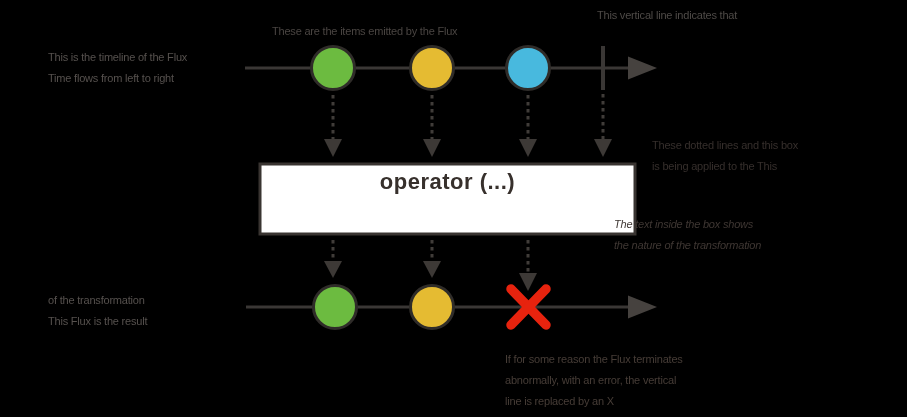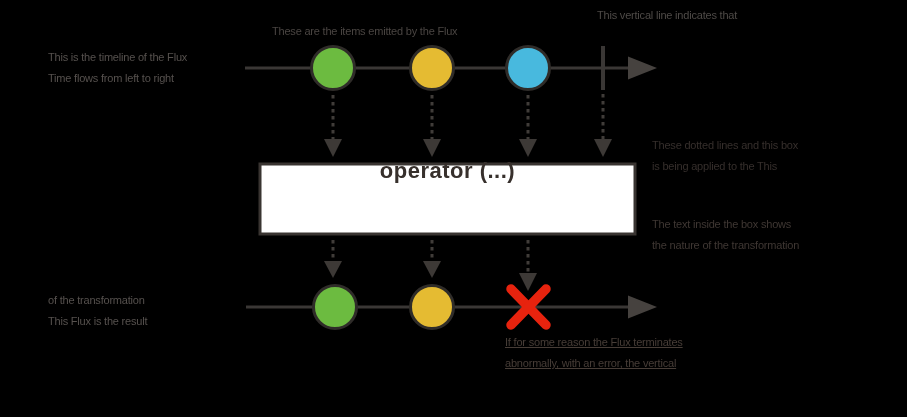--- a/index.html
+++ b/index.html
@@ -26,21 +26,21 @@
     position: absolute;
     font-size: 11px;
     line-height: 21px;
     letter-spacing: -0.2px;
     white-space: nowrap;
   }
   .note.center { text-align: left; white-space: normal; }
   .operator-label {
     position: absolute;
     left: 258px;
-    top: 145px;
+    top: 156px;
     width: 379px;
     height: 52px;
     display: flex;
     align-items: center;
     justify-content: center;
     font-weight: bold;
     font-size: 22px;
     letter-spacing: 0.5px;
   }
 </style>
@@ -105,30 +105,31 @@
 
   <div class="note" style="left: 597px; top: 5px; color: rgb(78, 74, 71);">
     <div>This vertical line indicates that</div>
   </div>
 
   <div class="note" style="left: 652px; top: 135px; color: rgb(54, 47, 44);">
     <div>These dotted lines and this box</div>
     <div>is being applied to the This</div>
   </div>
 
-  <div class="note" style="left: 652px; top: 214px; color: rgb(63, 55, 51);">
+  <div class="note" style="left: 614px; top: 214px; color: rgb(63, 55, 51); font-style: italic;">
     <div>The text inside the box shows</div>
     <div>the nature of the transformation</div>
   </div>
 
   <div class="note center" style="left: 48px; top: 290px; width: 192px; color: rgb(86, 81, 78);">
     <div>of the transformation</div>
     <div>This Flux is the result</div>
   </div>
 
-  <div class="note" style="left: 505px; top: 332px; color: rgb(71, 61, 55); text-decoration: underline;">
+  <div class="note" style="left: 505px; top: 349px; color: rgb(71, 61, 55);">
     <div>If for some reason the Flux terminates</div>
     <div>abnormally, with an error, the vertical</div>
+    <div>line is replaced by an X</div>
   </div>
 
   <div class="operator-label" style="color: rgb(55, 48, 44);">operator (...)</div>
 
 </div>
 
 </body></html>

